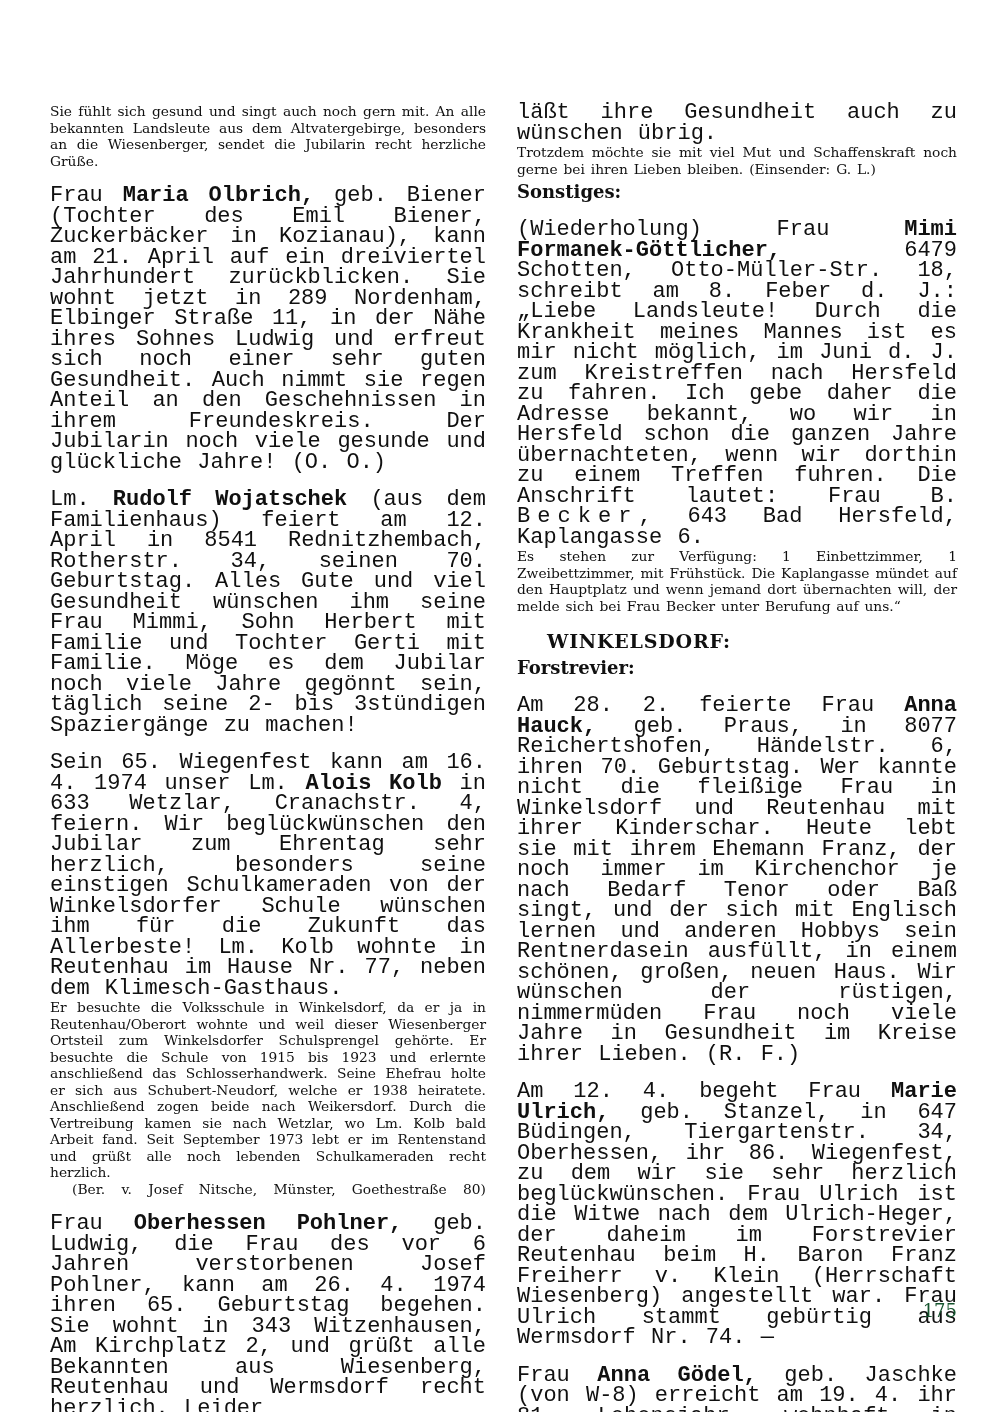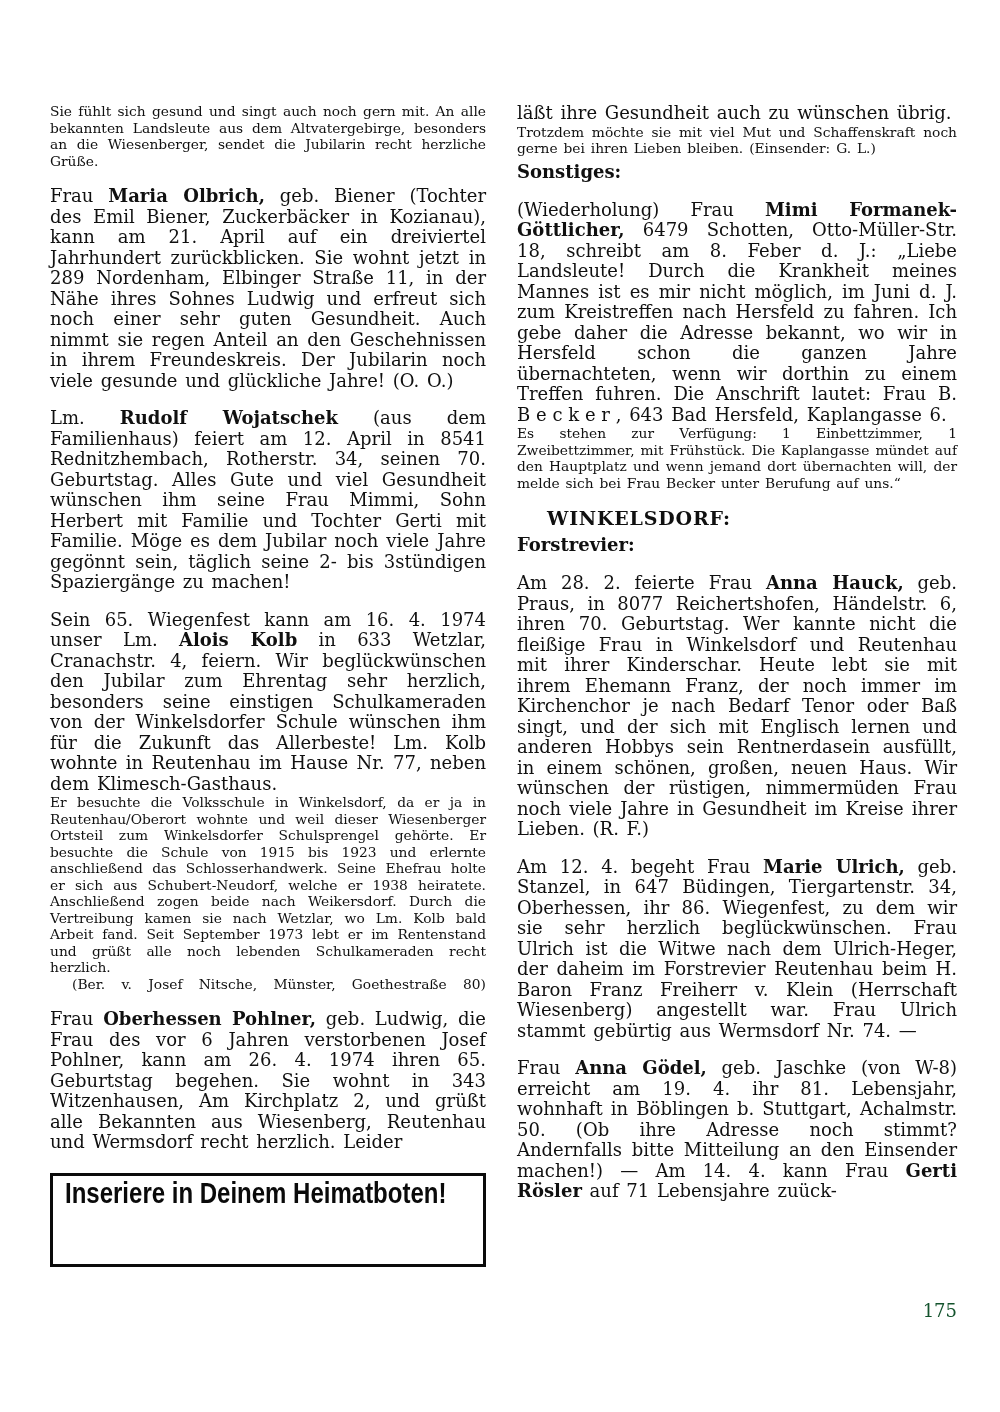--- a/index.html
+++ b/index.html
@@ -11,24 +11,25 @@
     color:#101010;
     font-family:"DejaVu Serif", serif;
     overflow:hidden;
   }
   .col{position:absolute;top:103px;}
   #col-left{left:50px;width:436px;}
   #col-right{left:517px;width:440px;}
 
   .col p{margin:0;text-align:justify;}
   p.body{
-    font-size:18px;
+    font-size:22px;
     line-height:20.5px;
     margin-top:17px;
     word-spacing:2px;
+    font-family:Liberation Mono, monospace;
   }
   p.small{
     font-size:13.8px;
     line-height:16.5px;
     margin-top:0;
     word-spacing:1.5px;
   }
   p.byline{
     font-size:13.8px;
     line-height:16.5px;

